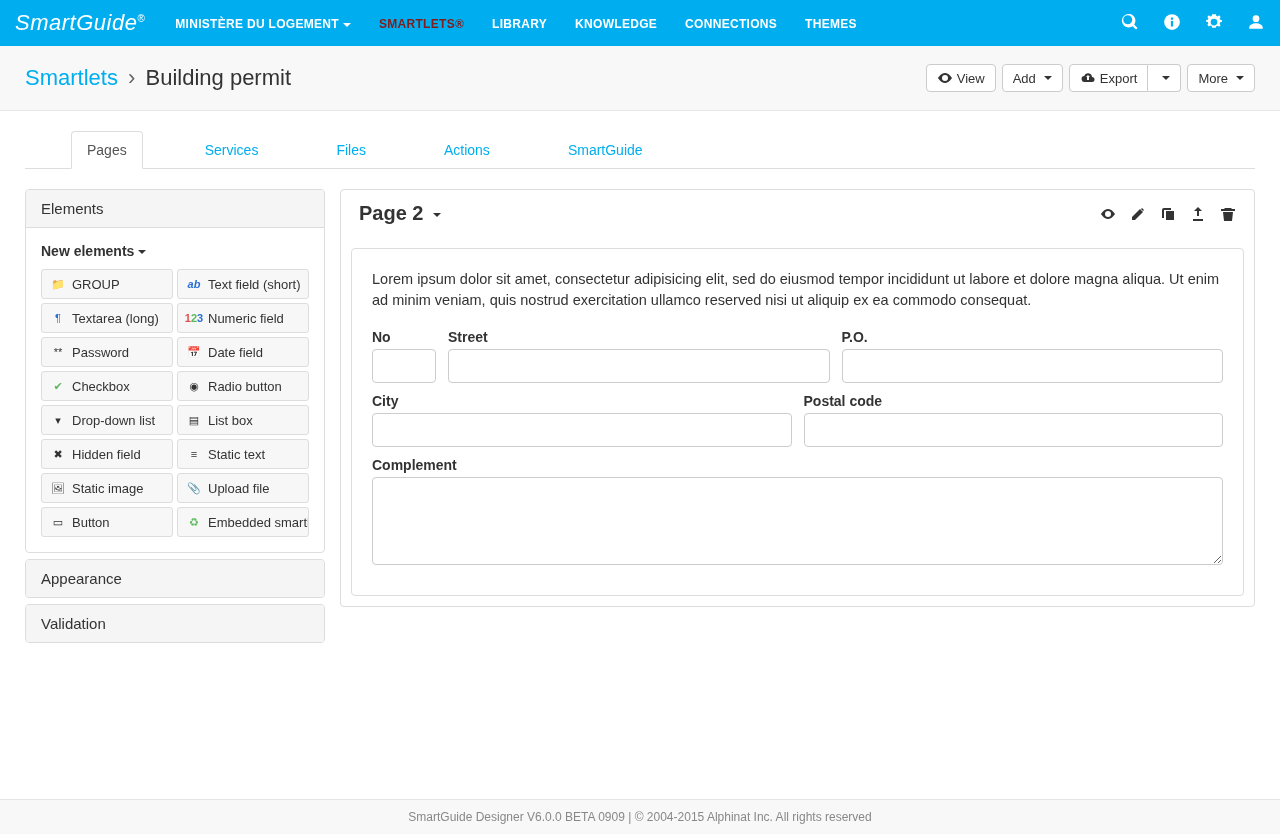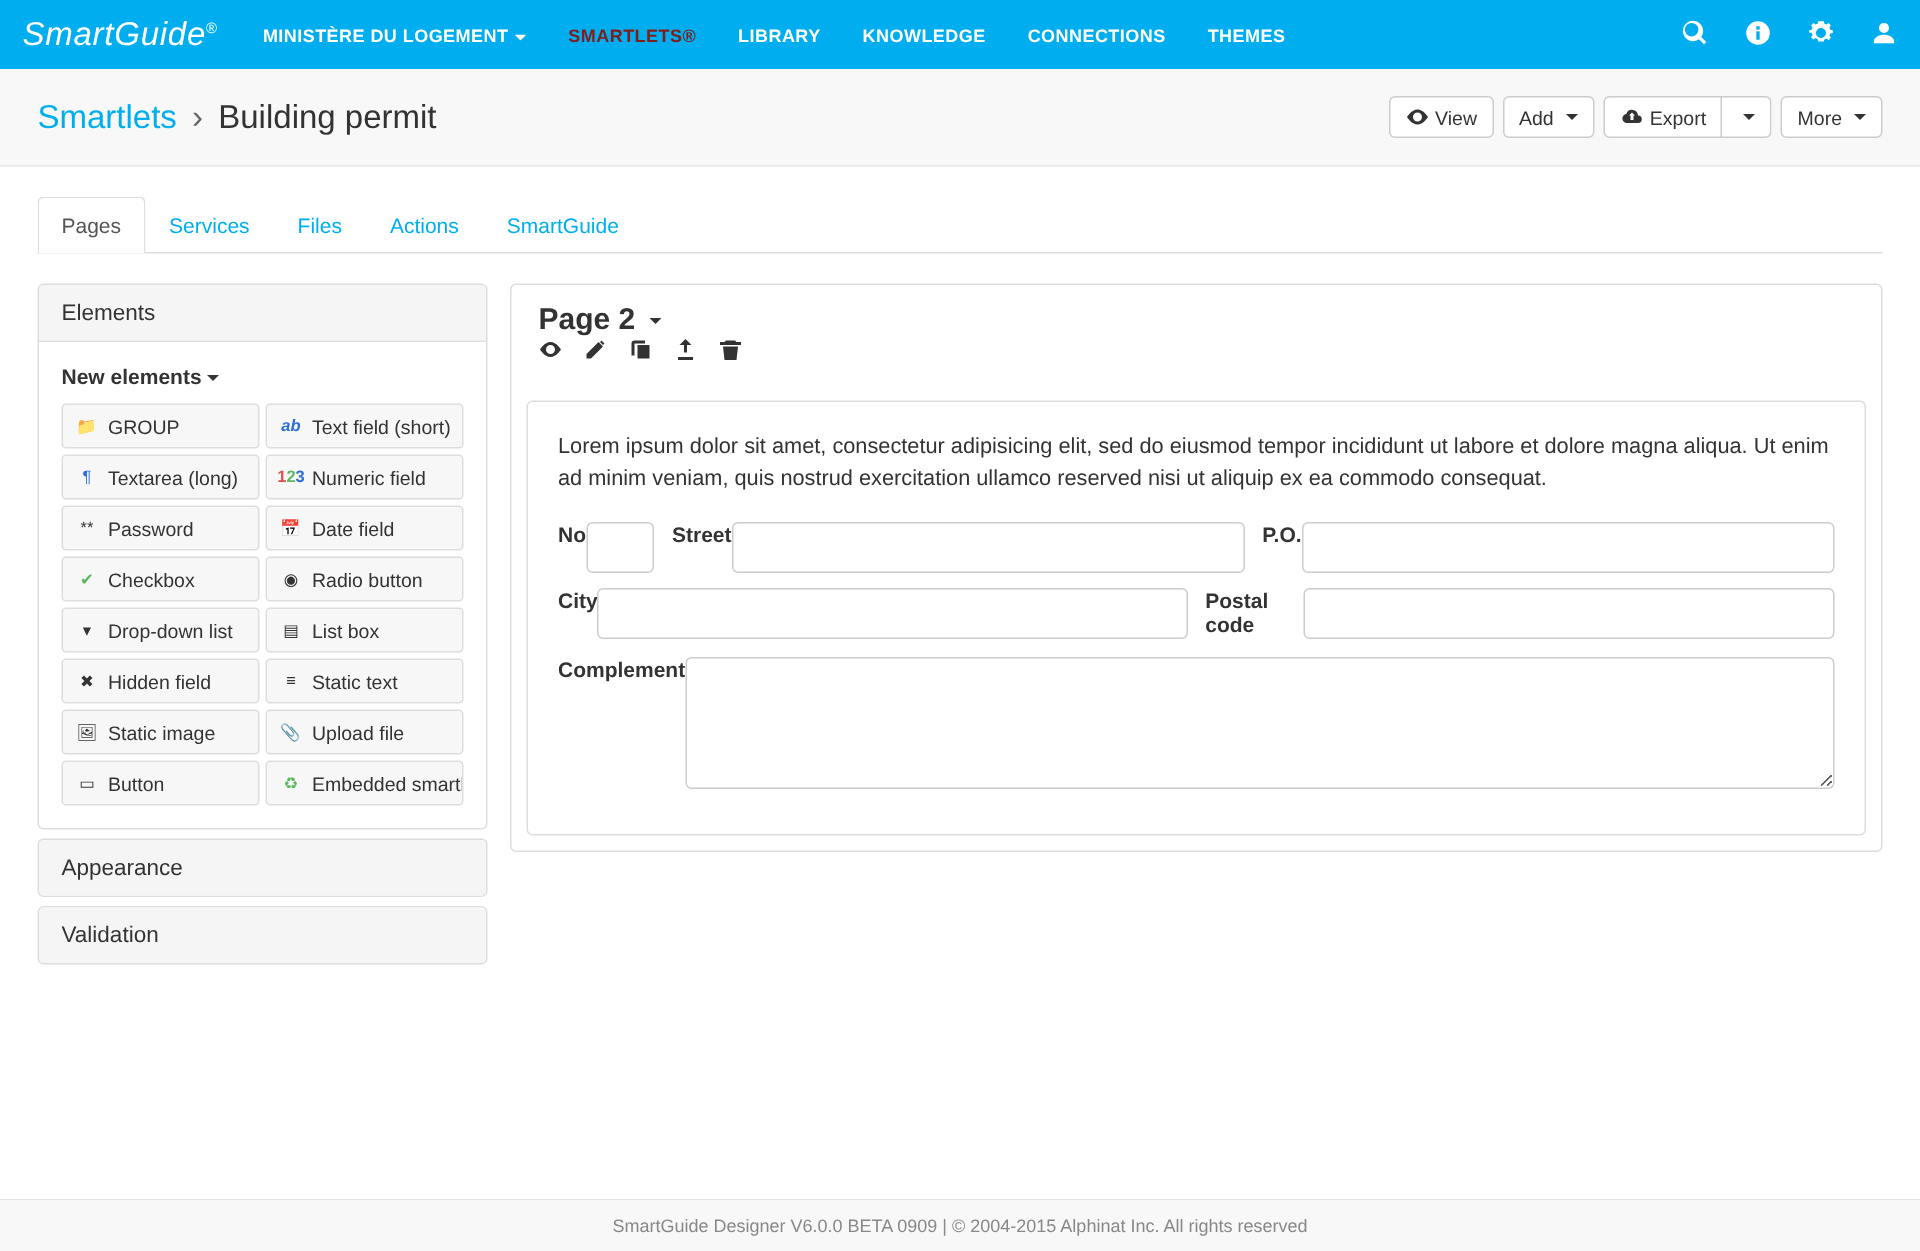--- a/index.html
+++ b/index.html
@@ -26,21 +26,21 @@
 .breadcrumb .current { color: #333; }
 .header-actions { display: flex; gap: 6px; }
 .btn { display: inline-flex; align-items: center; gap: 4px; background: #fff; border: 1px solid #ccc; border-radius: 4px; padding: 5px 10px; font-size: 13px; color: #333; cursor: pointer; }
 .btn-group { display: flex; }
 .btn-group .btn:first-child { border-top-right-radius: 0; border-bottom-right-radius: 0; }
 .btn-group .btn:last-child { border-top-left-radius: 0; border-bottom-left-radius: 0; border-left: none; }
 
 
 .tabs-container { padding: 0 25px; margin-top: 20px; }
 .nav-tabs { list-style: none; display: flex; border-bottom: 1px solid #ddd; }
-.nav-tabs li { margin-bottom: -1px; }
+.nav-tabs li { margin-bottom: -1px; margin-left: 46px; }
 .nav-tabs li a { display: block; padding: 10px 15px; color: #00aeef; border: 1px solid transparent; border-radius: 4px 4px 0 0; }
 .nav-tabs li.active a { color: #555; background: #fff; border-color: #ddd #ddd #fff; }
 
 
 .main-layout { display: flex; padding: 20px 25px; gap: 15px; }
 .sidebar { width: 300px; flex-shrink: 0; }
 .content { flex: 1; }
 
 
 .panel { border: 1px solid #ddd; border-radius: 4px; margin-bottom: 6px; background: #fff; }
@@ -49,29 +49,29 @@
 .panel-body { padding: 15px; }
 
 .subhead { font-weight: 600; font-size: 14px; margin-bottom: 10px; cursor: pointer; }
 
 .elements-grid { display: grid; grid-template-columns: 1fr 1fr; gap: 4px; }
 .element-btn { display: flex; align-items: center; gap: 6px; background: #f7f7f7; border: 1px solid #ddd; border-radius: 3px; padding: 6px 8px; font-size: 13px; color: #333; cursor: pointer; white-space: nowrap; overflow: hidden; }
 .element-btn .ico { width: 16px; height: 16px; flex-shrink: 0; display: inline-flex; align-items: center; justify-content: center; font-size: 11px; }
 
 
 .page-panel { border: 1px solid #ddd; border-radius: 4px; }
-.page-panel-header { display: flex; align-items: flex-start; justify-content: space-between; padding: 12px 18px; border-bottom: 1px solid transparent; flex-direction: column; }
+.page-panel-header { display: flex; align-items: flex-end; justify-content: space-between; padding: 12px 18px; border-bottom: 1px solid transparent; }
 .page-title { font-size: 20px; font-weight: 600; cursor: pointer; }
 .page-toolbar { display: flex; gap: 14px; color: #333; }
 .page-toolbar .ticon { cursor: pointer; }
 
 .page-canvas { margin: 10px; border: 1px solid #ddd; border-radius: 4px; padding: 20px; }
 .lorem { font-size: 14.5px; color: #333; margin-bottom: 18px; line-height: 1.45; }
 .form-row { display: flex; gap: 12px; margin-bottom: 10px; }
-.form-group { display: flex; flex-direction: row; }
+.form-group { display: flex; flex-direction: column; }
 .form-group label { font-weight: 700; font-size: 14px; margin-bottom: 4px; }
 .form-control { border: 1px solid #ccc; border-radius: 4px; height: 34px; padding: 6px 10px; font-size: 14px; width: 100%; }
 textarea.form-control { height: 88px; resize: vertical; }
 
 
 .footer { border-top: 1px solid #e5e5e5; background: #f8f8f8; text-align: center; padding: 10px; color: #888; font-size: 12px; position: fixed; bottom: 0; left: 0; right: 0; }
 
 
 svg.i { width: 16px; height: 16px; fill: currentColor; }
 svg.i18 { width: 18px; height: 18px; fill: currentColor; }

